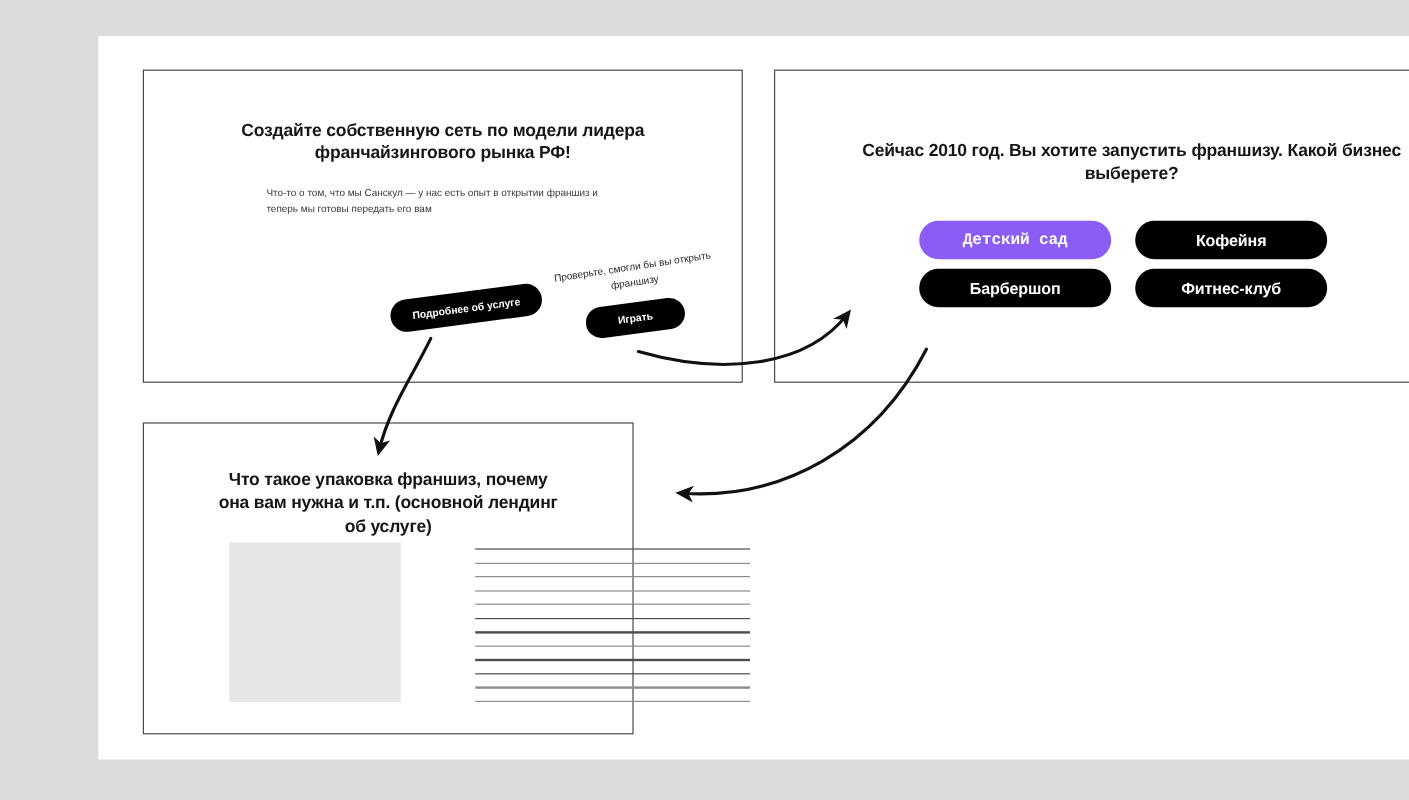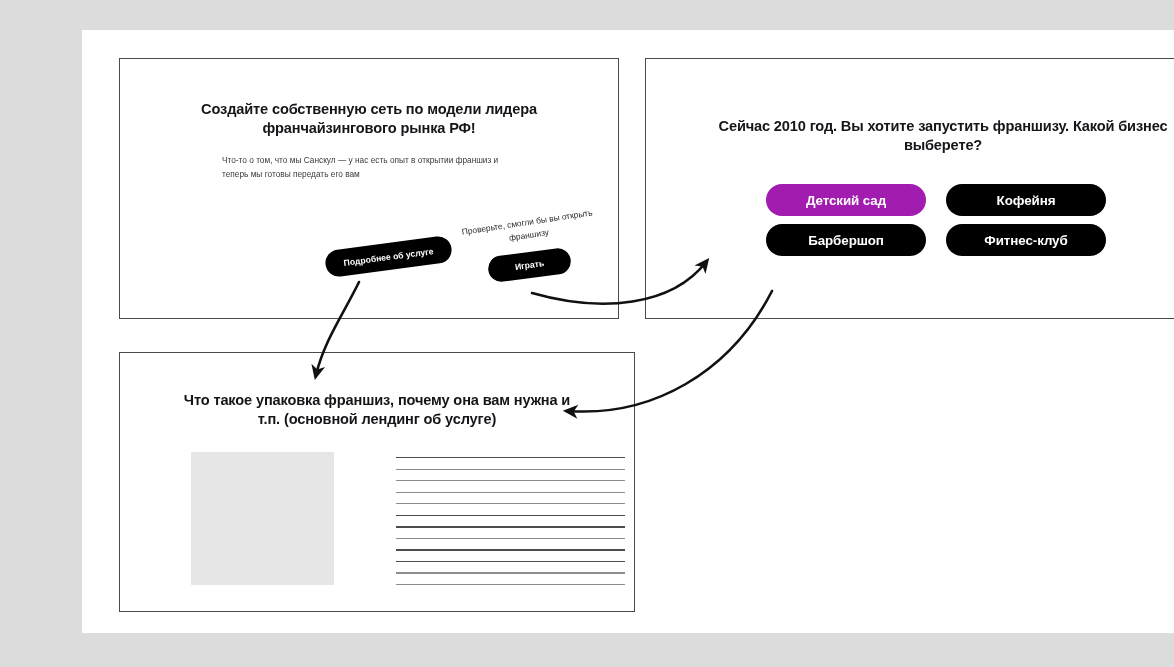--- a/index.html
+++ b/index.html
@@ -28,21 +28,21 @@
 
   
   .screen {
     position: absolute;
     background: #ffffff;
     border: 1.4px solid #4a4a4a;
     box-sizing: border-box;
   }
   #screen-hero   { left: 37px;  top: 28px;  width: 500px; height: 261px; }
   #screen-quiz   { left: 563px; top: 28px;  width: 596px; height: 261px; }
-  #screen-landing{ left: 37px;  top: 322px; width: 516px; height: 260px; }
+  #screen-landing{ left: 37px;  top: 322px; width: 409px; height: 260px; }
 
   
   .headline {
     position: absolute;
     left: 0;
     right: 0;
     text-align: center;
     font-size: 14.6px;
     font-weight: bold;
     line-height: 1.33;
@@ -154,21 +154,21 @@
     <div class="pill" id="btn-details">Подробнее об услуге</div>
 
     <div id="play-caption">Проверьте, смогли бы вы открыть франшизу</div>
 
     <div class="pill" id="btn-play">Играть</div>
   </div>
 
   <div class="screen" id="screen-quiz">
     <div class="headline" id="quiz-headline">Сейчас 2010 год. Вы хотите запустить франшизу. Какой бизнес выберете?</div>
 
-    <div class="pill quiz-pill" id="quiz-opt-0" style="background: #a21caf;">Детский сад</div>
+    <div class="pill quiz-pill" id="quiz-opt-0" style="background: #8b5cf6; font-family: Liberation Mono, monospace;">Детский сад</div>
 
     <div class="pill quiz-pill" id="quiz-opt-2">Барбершоп</div>
 
     <div class="pill quiz-pill" id="quiz-opt-1">Кофейня</div>
 
     <div class="pill quiz-pill" id="quiz-opt-3">Фитнес-клуб</div>
   </div>
 
   <div class="screen" id="screen-landing">
     <div class="headline" id="landing-headline">Что такое упаковка франшиз, почему она вам нужна и т.п. (основной лендинг об услуге)</div>

